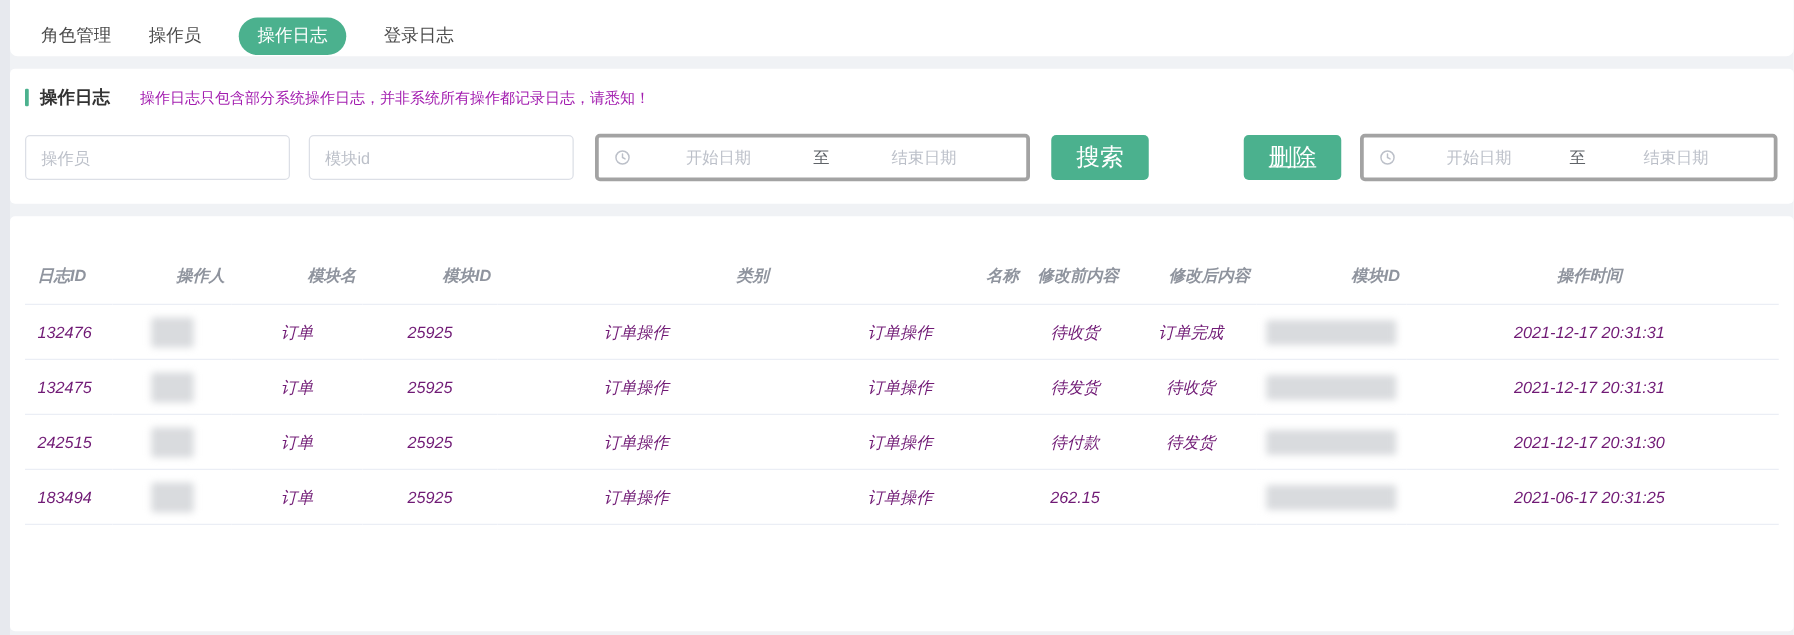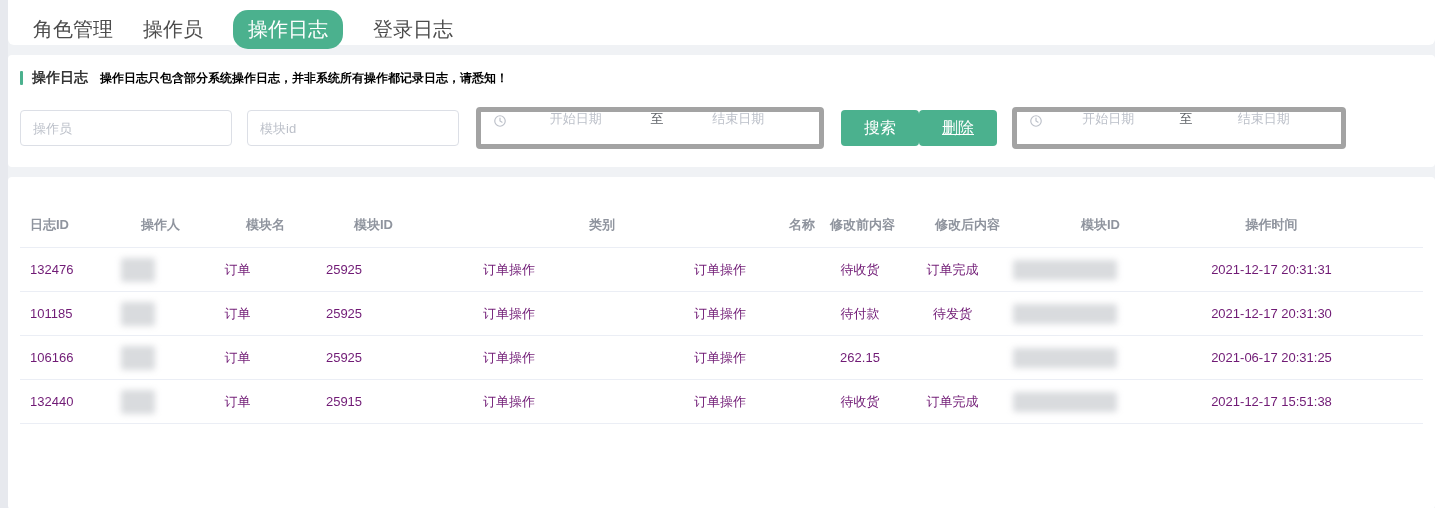--- a/index.html
+++ b/index.html
@@ -9,60 +9,60 @@
     font-family:"Liberation Sans","DejaVu Sans",sans-serif;
     -webkit-font-smoothing:antialiased;
   }
   .left-strip{position:absolute;left:0;top:0;width:8px;height:508px;background:#e7e9ee;}
   .content{margin-left:8px;}
   .card{background:#ffffff;border-radius:4px;}
 
   
   .tab-card{height:45px;display:flex;align-items:center;padding:0 12px;border-radius:0 0 6px 6px;}
   .tab-bar{display:flex;align-items:center;gap:30px;padding-left:13px;}
-  .tab{font-size:20px;color:#4c4c4c;cursor:pointer;white-space:nowrap;margin-top:13px;}
+  .tab{font-size:14px;color:#4c4c4c;cursor:pointer;white-space:nowrap;margin-top:13px;}
   .tab.active{background:var(--accent);color:#ffffff;padding:6px 15px;border-radius:15px;}
 
   
   .gap{height:10px;}
 
   
   .search-card{padding:10px 12px 18px 12px;}
   .section-title{display:flex;align-items:center;height:26px;}
   .title-bar{width:3px;height:14px;background:var(--accent);border-radius:1px;margin-right:9px;flex:none;}
   .title-text{font-size:14px;font-weight:bold;color:#333333;white-space:nowrap;}
-  .title-hint{font-size:12px;color:#000000;margin-left:12px;white-space:nowrap;font-weight:bold;}
+  .title-hint{font-size:12px;color:#a21caf;margin-left:24px;white-space:nowrap;}
 
   .form-row{display:flex;align-items:center;margin-top:16px;}
   .text-input{
     width:212px;height:36px;box-sizing:border-box;border:1px solid #dcdfe6;border-radius:4px;
     padding:0 12px;font-size:13px;color:#606266;outline:none;flex:none;
     font-family:"Liberation Sans","DejaVu Sans",sans-serif;
   }
   .text-input::placeholder{color:#bcc0c9;}
-  .ml15{margin-left:15px;} .ml17{margin-left:17px;} .ml76{text-decoration:underline;}
+  .ml15{margin-left:15px;} .ml17{margin-left:17px;} .ml76{margin-left:76px;text-decoration:underline;}
 
   .date-range{
-    height:36px;box-sizing:border-box;border:5px solid #a3a3a3;border-radius:4px;
-    display:flex;align-items:flex-end;padding:16px 12px;flex:none;background:#fff;cursor:pointer;
+    height:36px;box-sizing:border-box;border:3px solid #a3a3a3;border-radius:4px;
+    display:flex;align-items:center;padding:16px 12px;flex:none;background:#fff;cursor:pointer;
   }
   .date-range.w1{width:348px;} .date-range.w2{width:334px;}
   .date-ph{flex:1;text-align:center;font-size:13px;color:#bcc0c9;white-space:nowrap;}
   .date-sep{font-size:13px;color:#5f6368;padding:0 6px;white-space:nowrap;}
   .clock-icon{flex:none;display:flex;align-items:center;}
 
   .btn{
     width:78px;height:36px;border:none;border-radius:4px;background:var(--accent);color:#ffffff;
-    font-size:16px;cursor:pointer;flex:none;
+    font-size:19px;cursor:pointer;flex:none;
     font-family:"Liberation Sans","DejaVu Sans",sans-serif;
   }
 
   
   .table-card{padding:12px 12px 0 12px;min-height:320px;}
-  .log-table{width:100%;border-collapse:collapse;table-layout:fixed;margin-top:14px;}
+  .log-table{width:100%;border-collapse:collapse;table-layout:fixed;margin-top:14px;font-style:italic;}
   .log-table th{
     height:44px;font-size:13px;font-weight:bold;color:#8f949e;text-align:right;
     border-bottom:1px solid #ebeef5;padding:0 5px;white-space:nowrap;
   }
   .log-table td{
     height:43px;font-size:13px;color:#701a75;text-align:center;
     border-bottom:1px solid #ebeef5;padding:0 5px;white-space:nowrap;overflow:hidden;
   }
   .log-table th:first-child,.log-table td:first-child{text-align:left;padding-left:10px;}
   .log-table th:last-child,.log-table td:last-child{text-align:center;padding-right:10px;}
@@ -170,64 +170,64 @@
             <td>订单操作</td>
             <td>订单操作</td>
             <td>待收货</td>
             <td>订单完成</td>
             <td>
               <div class="blur blur-ip"></div>
             </td>
             <td>2021-12-17 20:31:31</td>
           </tr>
           <tr>
-            <td>101185</td>
+            <td>132475</td>
+            <td>
+              <div class="blur blur-op"></div>
+            </td>
+            <td>订单</td>
+            <td>25925</td>
+            <td>订单操作</td>
+            <td>订单操作</td>
+            <td>待发货</td>
+            <td>待收货</td>
+            <td>
+              <div class="blur blur-ip"></div>
+            </td>
+            <td>2021-12-17 20:31:31</td>
+          </tr>
+          <tr>
+            <td>242515</td>
             <td>
               <div class="blur blur-op"></div>
             </td>
             <td>订单</td>
             <td>25925</td>
             <td>订单操作</td>
             <td>订单操作</td>
             <td>待付款</td>
             <td>待发货</td>
             <td>
               <div class="blur blur-ip"></div>
             </td>
             <td>2021-12-17 20:31:30</td>
           </tr>
           <tr>
-            <td>106166</td>
+            <td>183494</td>
             <td>
               <div class="blur blur-op"></div>
             </td>
             <td>订单</td>
             <td>25925</td>
             <td>订单操作</td>
             <td>订单操作</td>
             <td>262.15</td>
             <td></td>
             <td>
               <div class="blur blur-ip"></div>
             </td>
             <td>2021-06-17 20:31:25</td>
-          </tr>
-          <tr>
-            <td>132440</td>
-            <td>
-              <div class="blur blur-op"></div>
-            </td>
-            <td>订单</td>
-            <td>25915</td>
-            <td>订单操作</td>
-            <td>订单操作</td>
-            <td>待收货</td>
-            <td>订单完成</td>
-            <td>
-              <div class="blur blur-ip"></div>
-            </td>
-            <td>2021-12-17 15:51:38</td>
           </tr>
         </tbody>
     </table>
   </div>
 
 </div>
 
 </body></html>

